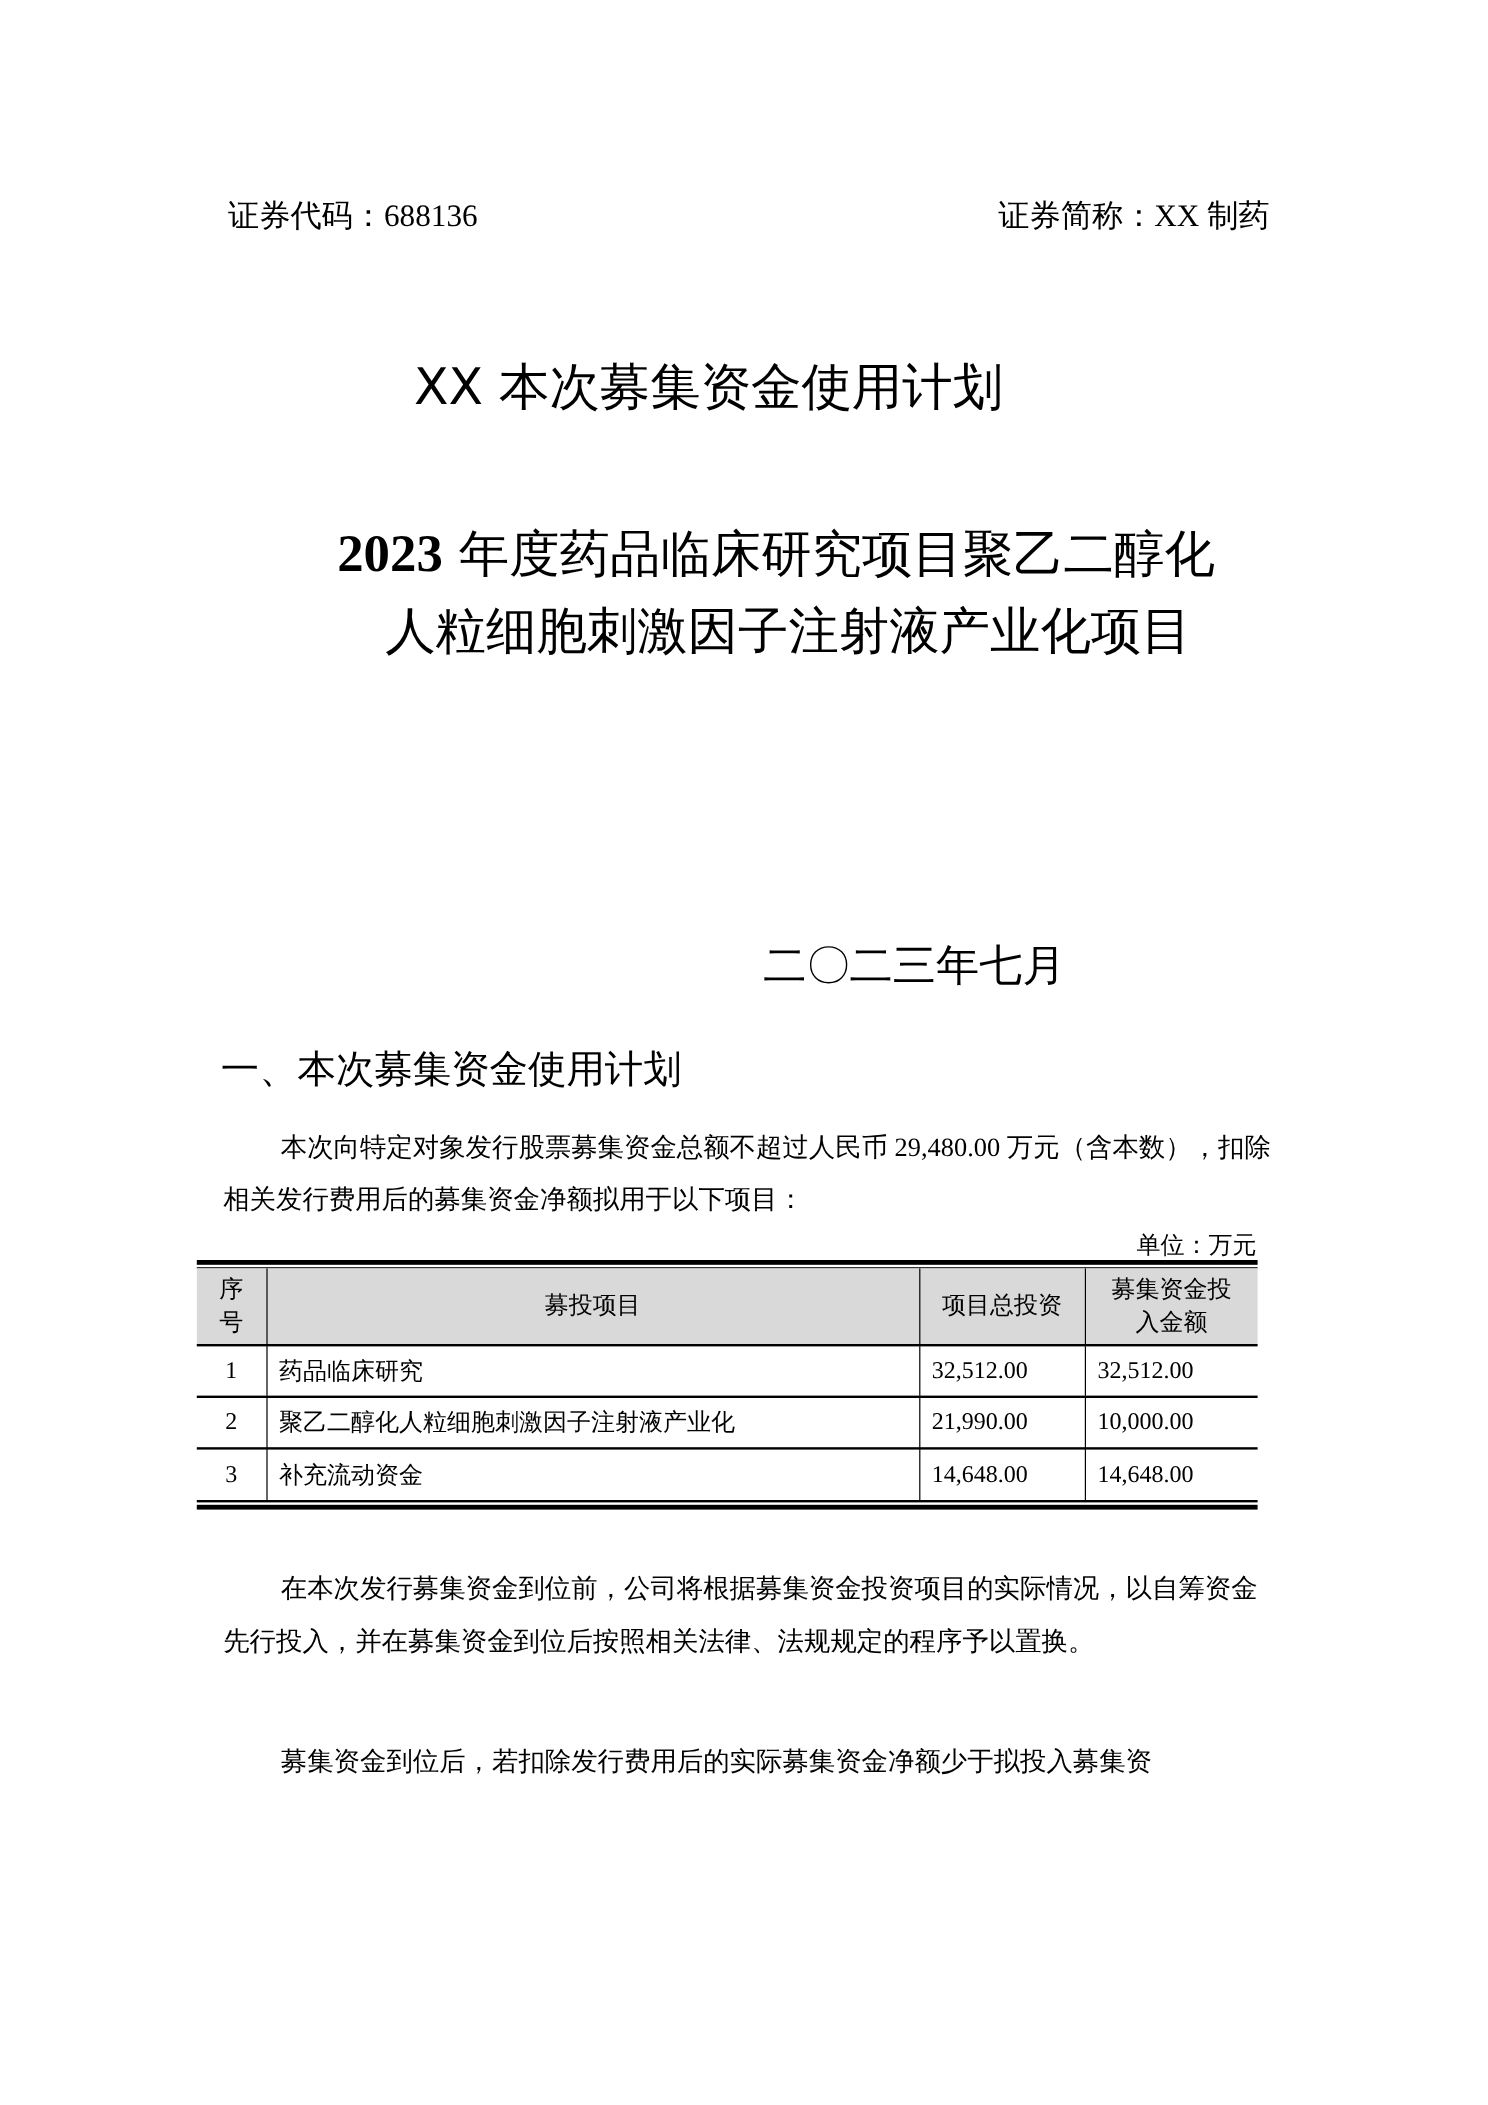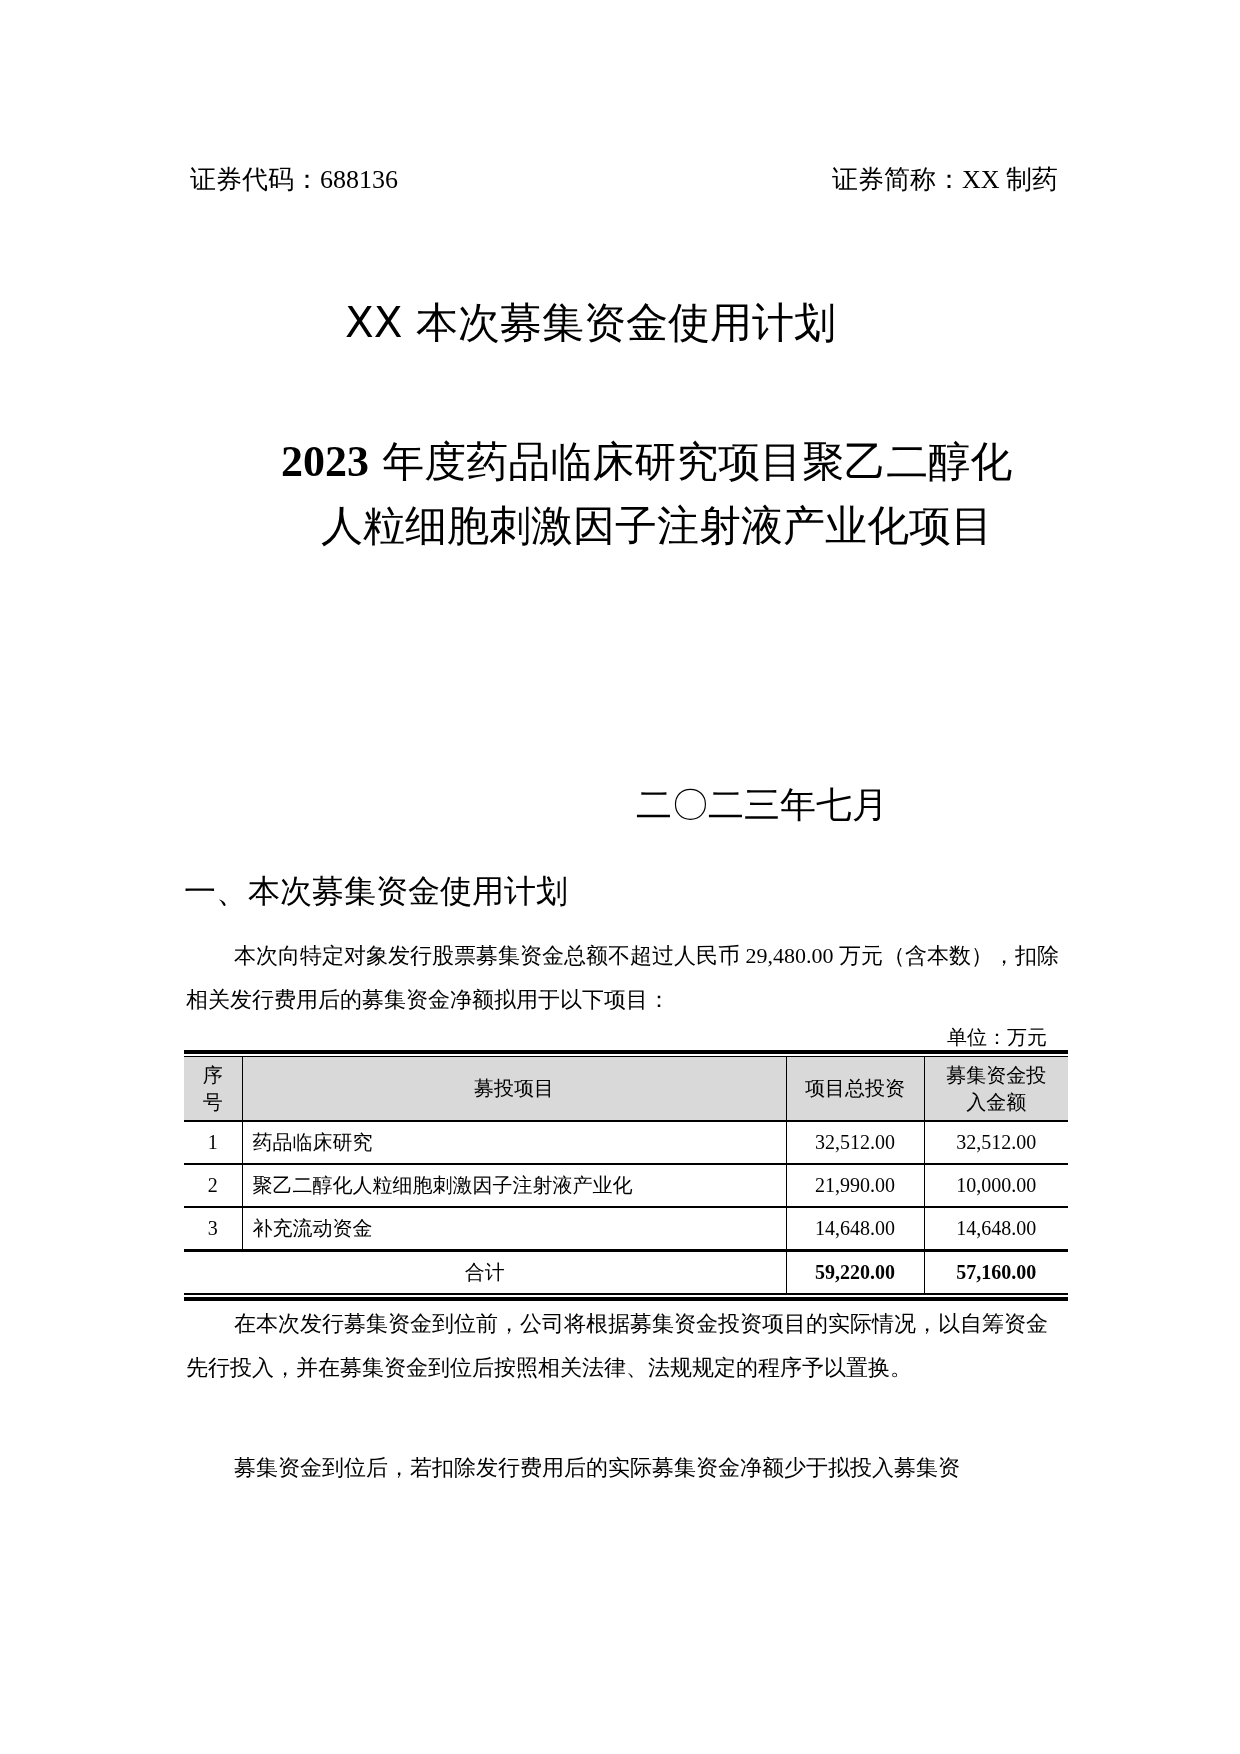--- a/index.html
+++ b/index.html
@@ -20,31 +20,31 @@
 
   .date { position: absolute; left: 636px; top: 765px; font-size: 36px; margin-top: 16px; }
 
   .heading { position: absolute; left: 184px; top: 870px; font-size: 32px; }
 
   .para { position: absolute; left: 186px; width: 874px; font-size: 22px; line-height: 44px; }
   .para .indent { display: inline-block; width: 48px; }
   .p1 { top: 934px; }
   .unit { position: absolute; right: 193px; top: 1024px; font-size: 20px; }
 
-  .tbl-wrap { position: absolute; left: 184px; top: 1050px; width: 884px; }
+  .tbl-wrap { position: absolute; left: 164px; top: 1050px; width: 884px; }
   .tbl-top { border-top: 4px solid #000; height: 2px; border-bottom: 1px solid #000; }
   table { border-collapse: collapse; width: 884px; font-size: 20px; }
   th, td { padding: 0 10px; }
   thead tr { background: #d9d9d9; height: 64px; }
   th { font-weight: normal; border-left: 1px solid #000; line-height: 27px; text-align: center; }
   th:first-child { border-left: none; }
   tbody tr { height: 43px; border-top: 2px solid #000; }
   td { border-left: 1px solid #000; }
   td:first-child { border-left: none; }
-  td.num { text-align: center; }
+  td.num { text-align: left; }
   td.idx { text-align: center; }
   tr.total { border-top: 3px solid #000; }
   tr.total td { font-weight: normal; }
   tr.total td.num { font-weight: bold; }
   .tbl-bottom { border-top: 2px solid #000; margin-top: 0; height: 2px; border-bottom: 4px solid #000; }
 
   .p2 { top: 1302px; }
   .p3 { top: 1446px; }
 </style>
 </head>
@@ -97,25 +97,20 @@
         <td>聚乙二醇化人粒细胞刺激因子注射液产业化</td>
         <td class="num">21,990.00</td>
         <td class="num">10,000.00</td>
       </tr>
       <tr>
         <td class="idx">3</td>
         <td>补充流动资金</td>
         <td class="num">14,648.00</td>
         <td class="num">14,648.00</td>
       </tr>
-      <tr class="total">
-        <td colspan="2" style="text-align:center;">合计</td>
-        <td class="num">59,220.00</td>
-        <td class="num">57,160.00</td>
-      </tr>
     </tbody>
   </table>
   <div class="tbl-bottom"></div>
 </div>
 
 <div class="para p2 serif"><span class="indent"></span><span>在本次发行募集资金到位前，公司将根据募集资金投资项目的实际情况，以自筹资金先行投入，并在募集资金到位后按照相关法律、法规规定的程序予以置换。</span></div>
 
 <div class="para p3 serif"><span class="indent"></span><span>募集资金到位后，若扣除发行费用后的实际募集资金净额少于拟投入募集资</span></div>
 
 </body></html>

